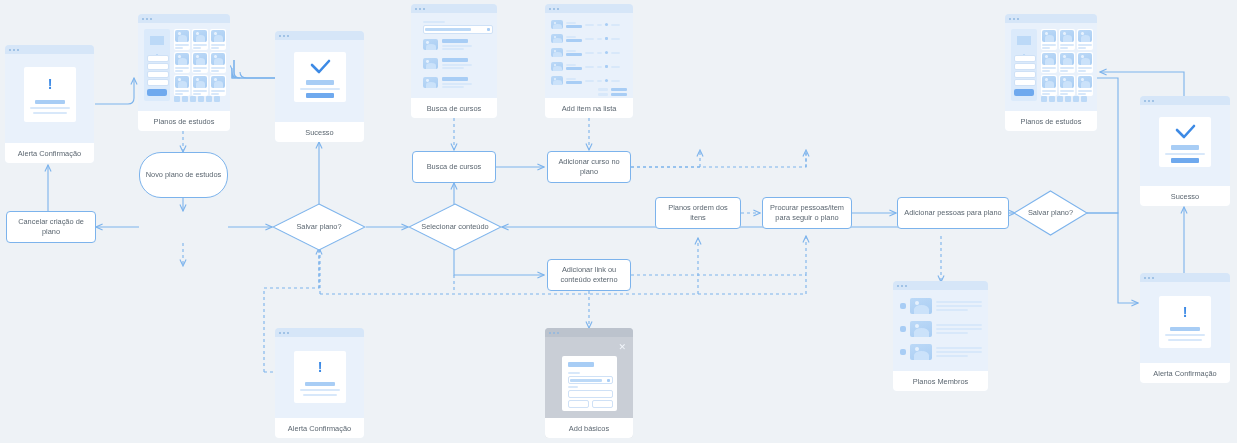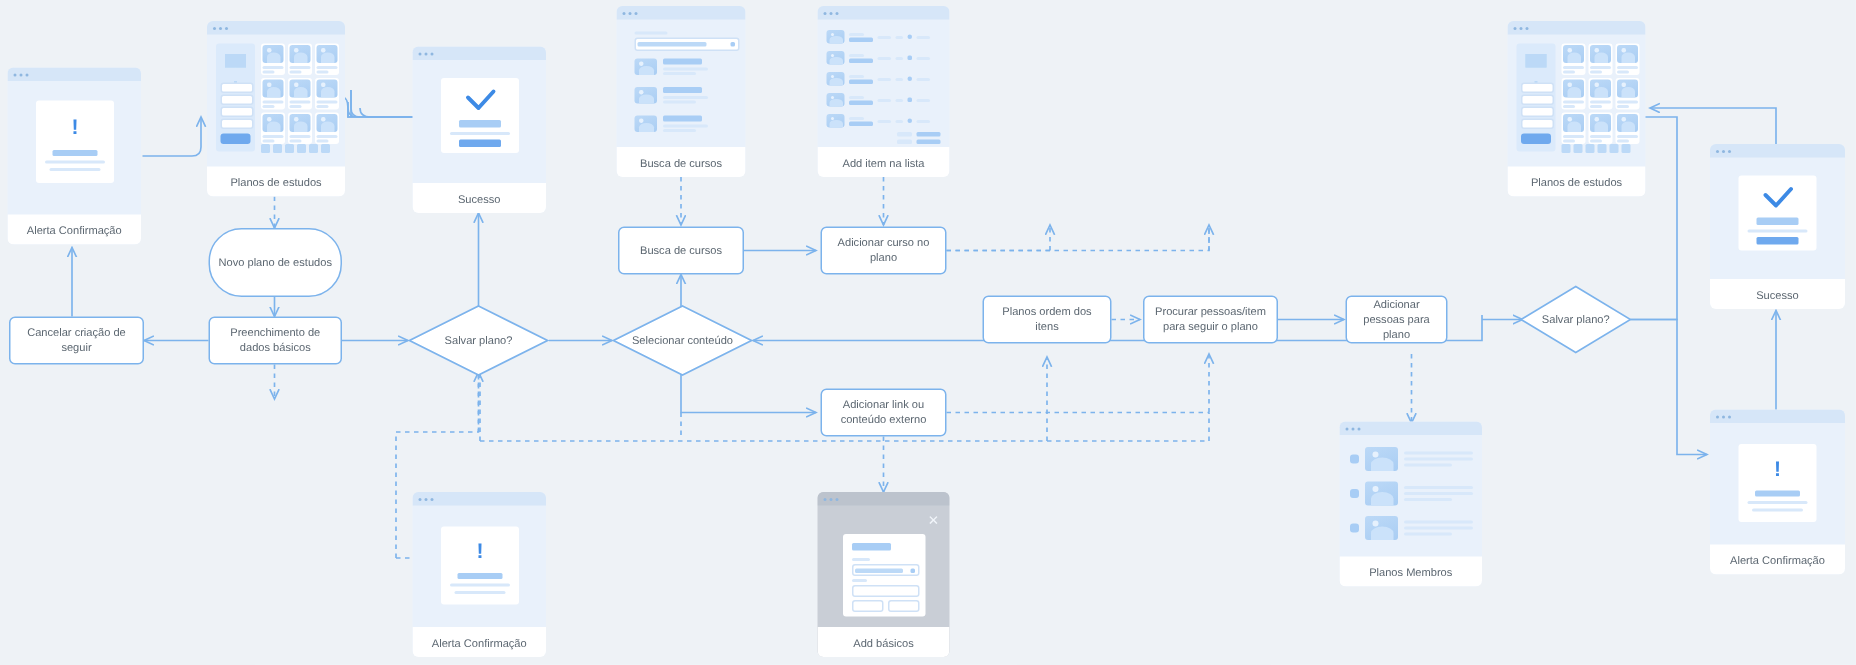--- a/index.html
+++ b/index.html
@@ -137,26 +137,23 @@
 
       <path d="M264,288 L264,288" stroke-dasharray="3,3"></path>
       <path d="M319,288 L319,248" stroke-dasharray="3,3" marker-end="url(#ard)"></path>
     </g>
   </svg>
 
   <div class="node term" style="left:139px;top:152px;width:89px;height:46px;">
     <span>Novo plano de estudos</span>
   </div>
 
-  <div class="node" style="left:139px;top:211px;width:89px;height:32px;">
-    <span>Preenchimento de dados básicos</span>
-  </div>
 
   <div class="node" style="left:6px;top:211px;width:90px;height:32px;">
-    <span>Cancelar criação de seguir</span>
+    <span>Cancelar criação de plano</span>
   </div>
 
   <div class="diamond" style="left:272px;top:203px;width:94px;height:48px;">
     <svg width="94" height="48" viewBox="0 0 94 48">
         <polygon points="47,1 93,24 47,47 1,24" fill="#ffffff" stroke="#7cb3ec" stroke-width="1.1"></polygon>
       </svg>
     <div class="dlabel">
         <span>Salvar plano?</span>
       </div>
   </div>
@@ -183,21 +180,21 @@
   </div>
 
   <div class="node" style="left:655px;top:197px;width:86px;height:32px;">
     <span>Planos ordem dos itens</span>
   </div>
 
   <div class="node" style="left:762px;top:197px;width:90px;height:32px;">
     <span>Procurar pessoas/item para seguir o plano</span>
   </div>
 
-  <div class="node" style="left:897px;top:197px;width:68px;height:32px;">
+  <div class="node" style="left:897px;top:197px;width:112px;height:32px;">
     <span>Adicionar pessoas para plano</span>
   </div>
 
   <div class="diamond" style="left:1013px;top:190px;width:75px;height:46px;">
     <svg width="75" height="46" viewBox="0 0 75 46">
         <polygon points="37.5,1 74,23 37.5,45 1,23" fill="#ffffff" stroke="#7cb3ec" stroke-width="1.1"></polygon>
       </svg>
     <div class="dlabel">
         <span>Salvar plano?</span>
       </div>

